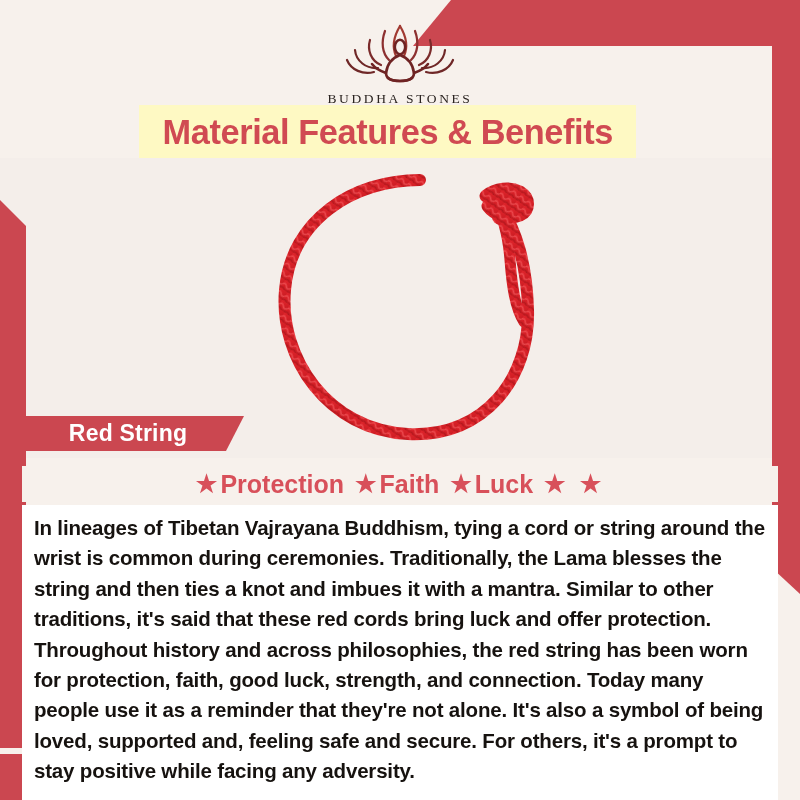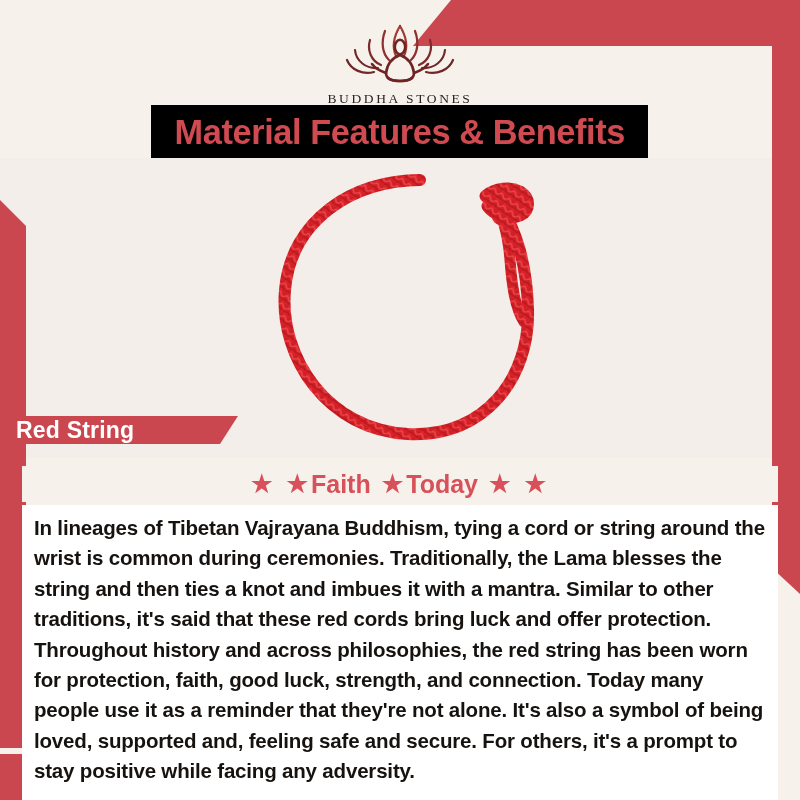--- a/index.html
+++ b/index.html
@@ -45,44 +45,44 @@
   }
   .logo-mark{ width:150px; height:72px; display:block; }
   .logo-word{
     margin-top:3px;
     font-family:"Liberation Serif", serif;
     font-size:13.5px; letter-spacing:2.6px; color:#2a2320; font-weight:400;
   }
 
   
   .title-banner{
-    position:absolute; top:105px; left:151px; width:497px; height:53px;
-    background:#000000;
+    position:absolute; top:105px; left:139px; width:497px; height:53px;
+    background:#fef9c3;
     display:flex; align-items:center; justify-content:center;
     z-index:6;
   }
   .title-banner h1{
     font-size:35px; font-weight:bold; color:#d04a52;
     letter-spacing:-0.4px; white-space:nowrap;
     transform:scaleX(0.98);
   }
 
   
   .hero{
     position:absolute; top:158px; left:0; width:800px; height:300px;
     background:#f4eeea; z-index:1;
   }
   .bracelet{ position:absolute; top:162px; left:258px; width:330px; height:300px; z-index:2; }
 
   
   .tag{
-    position:absolute; top:416px; left:16px; width:222px; height:28px;
+    position:absolute; top:416px; left:22px; width:222px; height:35px;
     background:#cb4750;
     clip-path:polygon(0 0, 100% 0, calc(100% - 18px) 100%, 0 100%);
-    display:flex; align-items:center; justify-content:flex-start;
+    display:flex; align-items:center; justify-content:center;
     z-index:7;
   }
   .tag span{
     font-size:23px; font-weight:bold; color:#ffffff; letter-spacing:0.2px;
     padding-right:10px;
   }
 
   
   .benefits{
     position:absolute; top:466px; left:22px; width:756px; height:36px;
@@ -175,28 +175,29 @@
   <ellipse cx="243" cy="55" rx="9" ry="8" fill="url(#braid)"></ellipse>
 </svg>
 
 <div class="tag">
   <span>Red String</span>
 </div>
 
 <div class="benefits">
   <div class="benefit">
     <span class="star">★</span>
+    <span>Protection</span>
   </div>
   <div class="benefit">
     <span class="star">★</span>
     <span>Faith</span>
   </div>
   <div class="benefit">
     <span class="star">★</span>
-    <span>Today</span>
+    <span>Luck</span>
   </div>
   <div class="benefit">
     <span class="star">★</span>
   </div>
   <div class="benefit">
     <span class="star">★</span>
   </div>
 </div>
 
 <div class="copy">

